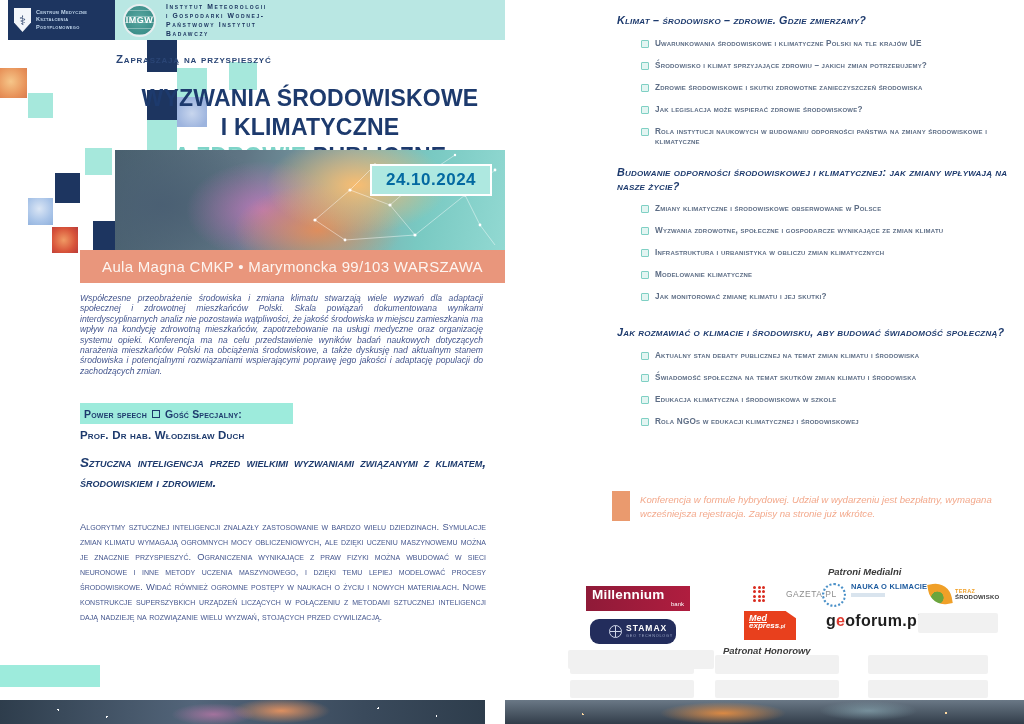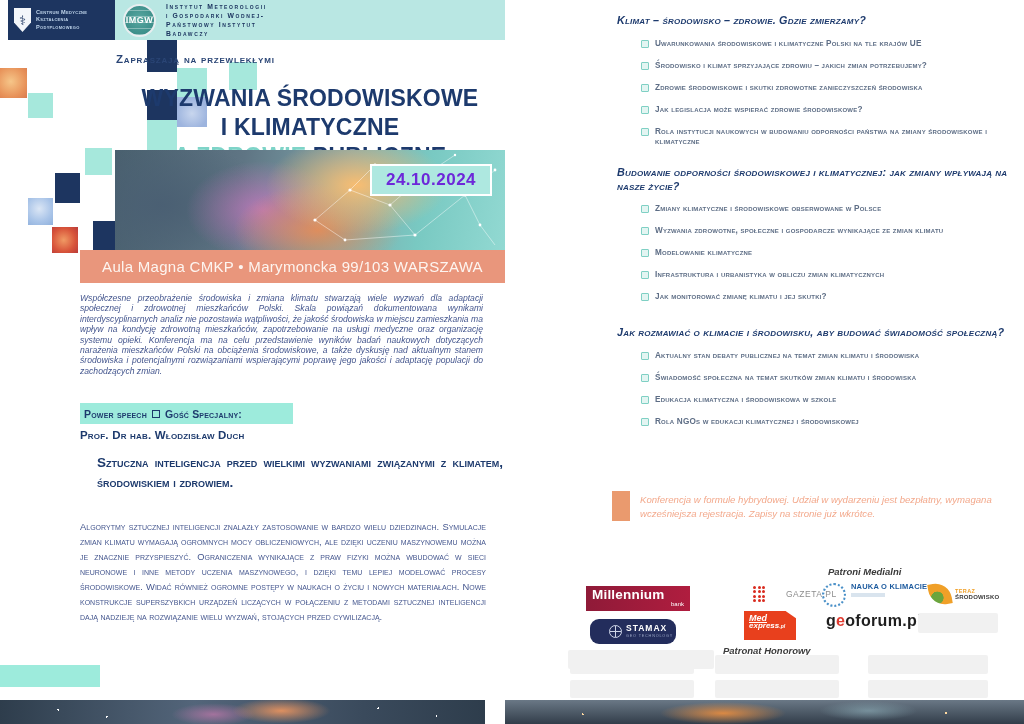--- a/index.html
+++ b/index.html
@@ -36,31 +36,31 @@
   
   .banner { position:absolute; left:115px; top:150px; width:390px; height:100px; overflow:hidden;
     background:
       radial-gradient(ellipse 130px 70px at 62% 35%, rgba(255,190,110,.95), transparent 70%),
       radial-gradient(ellipse 120px 65px at 52% 80%, rgba(238,140,80,.85), transparent 70%),
       radial-gradient(ellipse 110px 70px at 38% 60%, rgba(196,120,190,.85), transparent 70%),
       radial-gradient(ellipse 140px 90px at 12% 55%, rgba(74,95,115,.95), transparent 75%),
       linear-gradient(100deg,#49606e,#5f7584 32%,#7fa7ac 58%,#79c9c2 78%,#92d9d2); }
   .banner svg { position:absolute; right:0; top:0; }
   .date-box { position:absolute; left:255px; top:14px; width:122px; height:32px; background:#aee8e0; border:2px solid #fff; display:flex; align-items:center; justify-content:center; }
-  .date-box span { color:#6d28d9; font-weight:bold; font-size:17px; letter-spacing:.5px; }
+  .date-box span { color:#0369a1; font-weight:bold; font-size:17px; letter-spacing:.5px; }
 
   .venue-bar { position:absolute; left:80px; top:250px; width:425px; height:33px; background:#e9967c; display:flex; align-items:center; justify-content:center; }
   .venue-bar span { color:#fdf5f0; font-size:15px; letter-spacing:.3px; }
 
   
   .intro { position:absolute; left:80px; top:293px; width:403px; color:#44568e; font-size:8.6px; line-height:10.4px; font-style:italic; text-align:justify; }
   .power-box { position:absolute; left:80px; top:403px; width:213px; height:21px; background:#9debdc; display:flex; align-items:center; padding-left:4px; color:#1d3a6d; font-size:10.5px; font-weight:bold; font-variant:small-caps; letter-spacing:.2px; gap:5px; }
   .power-box .chk { width:8px; height:8px; border:1.2px solid #1d3a6d; display:inline-block; }
   .speaker { position:absolute; left:80px; top:429px; color:#1d3a6d; font-size:11.5px; font-weight:bold; font-variant:small-caps; letter-spacing:.2px; }
-  .talk-title { position:absolute; left:97px; top:453px; width:406px; color:#1d3a6d; font-size:13.5px; line-height:20px; font-weight:bold; font-variant:small-caps; text-align:justify; }
+  .talk-title { position:absolute; left:80px; top:453px; width:406px; color:#1d3a6d; font-size:13.5px; line-height:20px; font-weight:bold; font-style:italic; font-variant:small-caps; text-align:justify; }
   .abstract { position:absolute; left:80px; top:519px; width:406px; color:#44568e; font-size:9.4px; line-height:15px; font-variant:small-caps; text-align:justify; }
 
   .teal-block { position:absolute; left:0; top:665px; width:100px; height:22px; background:#9debdc; }
   .strip-clouds { position:absolute; left:0; top:700px; width:485px; height:24px;
     background:
       radial-gradient(ellipse 70px 18px at 58% 45%, rgba(238,150,95,.9), transparent 70%),
       radial-gradient(ellipse 60px 16px at 44% 60%, rgba(190,120,170,.75), transparent 70%),
       radial-gradient(circle 1px at 12% 40%, #fff 98%, transparent), radial-gradient(circle 1px at 22% 70%, #fff 98%, transparent),
       radial-gradient(circle 1px at 78% 35%, #fff 98%, transparent), radial-gradient(circle 1px at 90% 65%, #fff 98%, transparent),
       linear-gradient(90deg,#2e3d4c,#53657a 40%,#3a4a5c 75%,#2e3d4c); }
@@ -148,21 +148,21 @@
         <span>GW</span>
     </div>
     <div class="imgw-text">
       <div class="caps">Instytut Meteorologii</div>
       <div class="caps">i Gospodarki Wodnej-</div>
       <div class="caps">Państwowy Instytut</div>
       <div class="caps">Badawczy</div>
     </div>
   </div>
 
-  <div class="invite">Zapraszają na przewlekłymi</div>
+  <div class="invite">Zapraszają na przyspieszyć</div>
 
   <div class="title">
     <div>WYZWANIA ŚRODOWISKOWE</div>
     <div>I KLIMATYCZNE</div>
     <div><span class="accent">A ZDROWIE</span> <span>PUBLICZNE</span></div>
   </div>
 
   <div class="banner">
     <svg width="200" height="100" viewBox="0 0 200 100">
       <g stroke="#ffffff" stroke-width="0.6" opacity="0.75">
@@ -214,22 +214,22 @@
       <li>Zdrowie środowiskowe i skutki zdrowotne zanieczyszczeń środowiska</li>
       <li>Jak legislacja może wspierać zdrowie środowiskowe?</li>
       <li>Rola instytucji naukowych w budowaniu odporności państwa na zmiany środowiskowe i klimatyczne</li>
     </ul>
   </div>
   <div class="section" style="top:166px;">
     <h2>Budowanie odporności środowiskowej i klimatycznej: jak zmiany wpływają na nasze życie?</h2>
     <ul>
       <li>Zmiany klimatyczne i środowiskowe obserwowane w Polsce</li>
       <li>Wyzwania zdrowotne, społeczne i gospodarcze wynikające ze zmian klimatu</li>
+      <li>Infrastruktura i urbanistyka w obliczu zmian klimatycznych</li>
       <li>Modelowanie klimatyczne</li>
-      <li>Infrastruktura i urbanistyka w obliczu zmian klimatycznych</li>
       <li>Jak monitorować zmianę klimatu i jej skutki?</li>
     </ul>
   </div>
   <div class="section" style="top:326px;">
     <h2>Jak rozmawiać o klimacie i środowisku, aby budować świadomość społeczną?</h2>
     <ul>
       <li>Aktualny stan debaty publicznej na temat zmian klimatu i środowiska</li>
       <li>Świadomość społeczna na temat skutków zmian klimatu i środowiska</li>
       <li>Edukacja klimatyczna i środowiskowa w szkole</li>
       <li>Rola NGOs w edukacji klimatycznej i środowiskowej</li>

